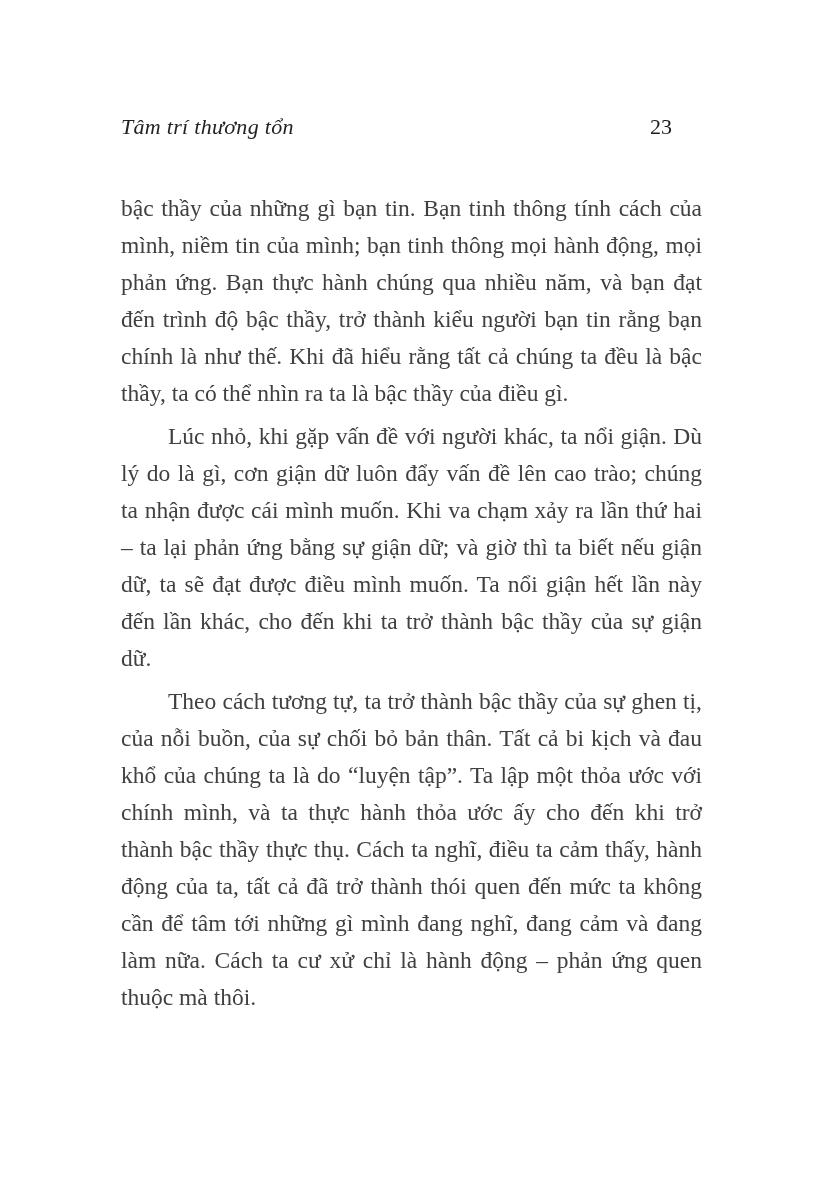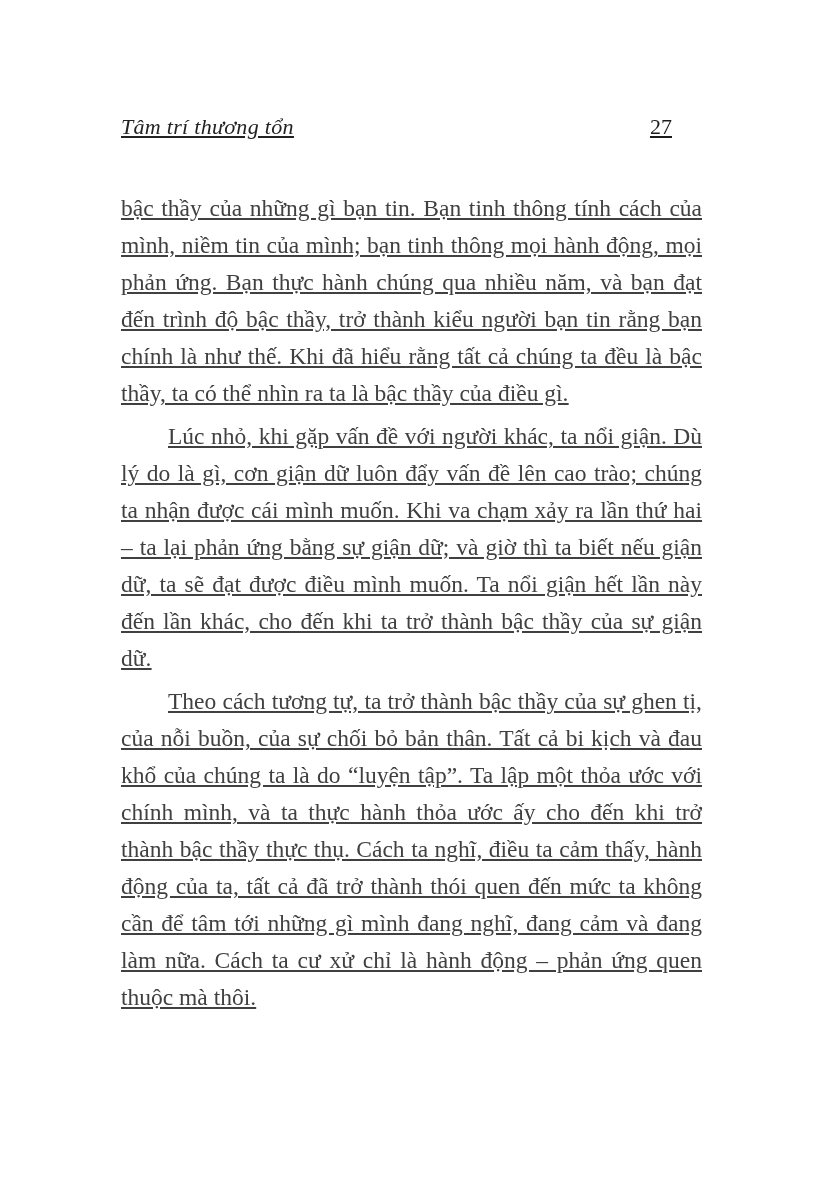--- a/index.html
+++ b/index.html
@@ -1,15 +1,15 @@
 <!DOCTYPE html>
 <html lang="vi"><head>
 <meta charset="utf-8">
 <style>
-  * { margin: 0; padding: 0; box-sizing: border-box; text-decoration: underline; }
+  * { margin: 0; padding: 0; box-sizing: border-box; }
 
   html, body {
     width: 815px;
     height: 1200px;
     background: #ffffff;
     font-family: "Liberation Serif", "DejaVu Serif", serif;
   }
 
   .page {
     position: relative;
@@ -65,21 +65,21 @@
     text-indent: 0;
   }
 </style>
 </head>
 <body>
 
 <div class="page">
 
   <div class="page-header">
     <span class="running-title">Tâm trí thương tổn</span>
-    <span class="page-number">27</span>
+    <span class="page-number">23</span>
   </div>
 
   <div class="body-text">
     <p class="no-indent">bậc thầy của những gì bạn tin. Bạn tinh thông tính cách của mình, niềm tin của mình; bạn tinh thông mọi hành động, mọi phản ứng. Bạn thực hành chúng qua nhiều năm, và bạn đạt đến trình độ bậc thầy, trở thành kiểu người bạn tin rằng bạn chính là như thế. Khi đã hiểu rằng tất cả chúng ta đều là bậc thầy, ta có thể nhìn ra ta là bậc thầy của điều gì.</p>
     <p>Lúc nhỏ, khi gặp vấn đề với người khác, ta nổi giận. Dù lý do là gì, cơn giận dữ luôn đẩy vấn đề lên cao trào; chúng ta nhận được cái mình muốn. Khi va chạm xảy ra lần thứ hai – ta lại phản ứng bằng sự giận dữ; và giờ thì ta biết nếu giận dữ, ta sẽ đạt được điều mình muốn. Ta nổi giận hết lần này đến lần khác, cho đến khi ta trở thành bậc thầy của sự giận dữ.</p>
     <p>Theo cách tương tự, ta trở thành bậc thầy của sự ghen tị, của nỗi buồn, của sự chối bỏ bản thân. Tất cả bi kịch và đau khổ của chúng ta là do “luyện tập”. Ta lập một thỏa ước với chính mình, và ta thực hành thỏa ước ấy cho đến khi trở thành bậc thầy thực thụ. Cách ta nghĩ, điều ta cảm thấy, hành động của ta, tất cả đã trở thành thói quen đến mức ta không cần để tâm tới những gì mình đang nghĩ, đang cảm và đang làm nữa. Cách ta cư xử chỉ là hành động – phản ứng quen thuộc mà thôi.</p>
   </div>
 
 </div>
 

